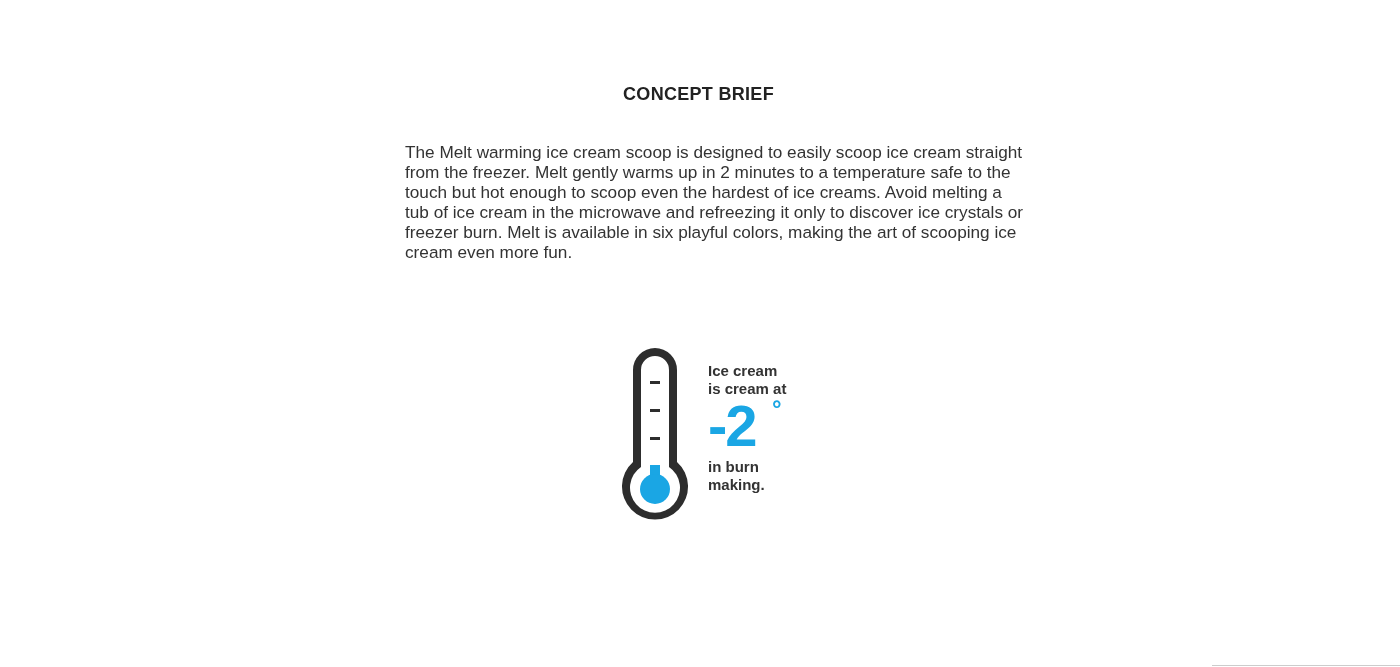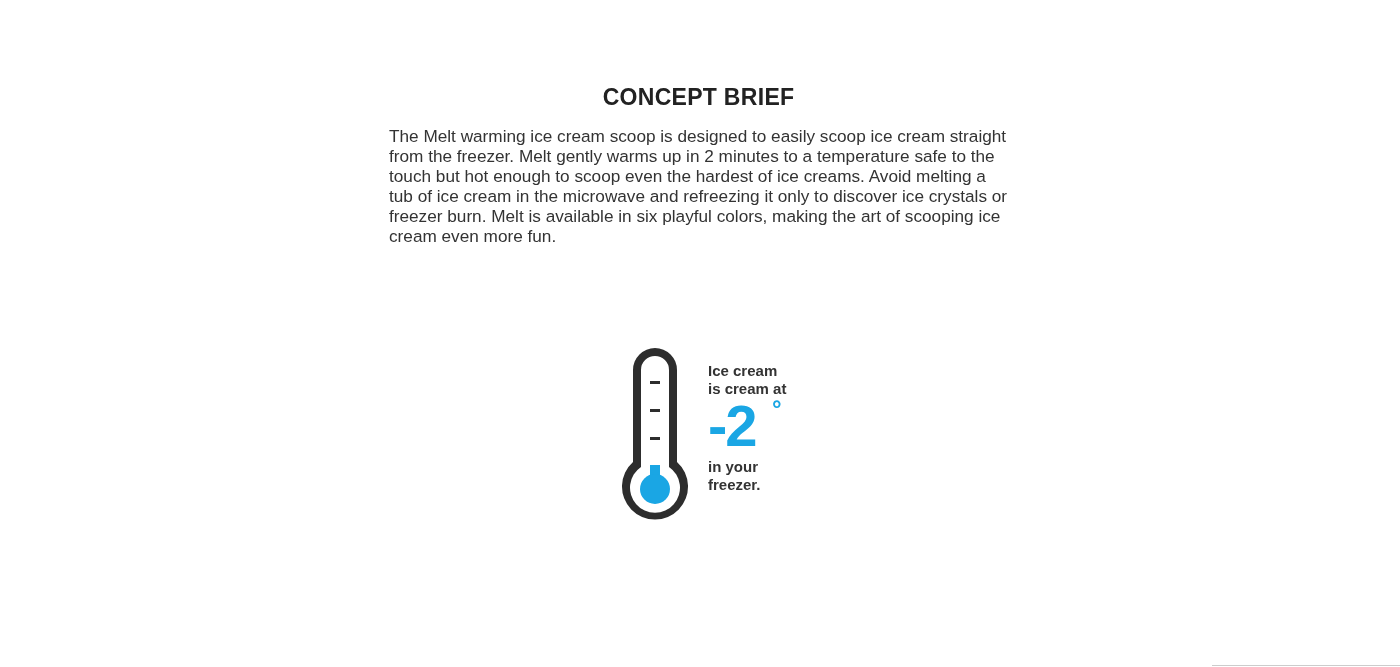--- a/index.html
+++ b/index.html
@@ -2,25 +2,25 @@
 <html><head>
 <meta charset="utf-8">
 <style>
   html, body { margin: 0; padding: 0; }
   body {
     width: 1400px; height: 667px; background: #ffffff; position: relative; overflow: hidden;
     font-family: "Liberation Sans", "DejaVu Sans", sans-serif; color: #333333;
   }
   .title {
     position: absolute; top: 84px; left: 0; width: 1397px; text-align: center;
-    font-size: 23px; font-weight: bold; letter-spacing: 0.3px; color: #222222;
+    font-size: 18px; font-weight: bold; letter-spacing: 0.3px; color: #222222;
   }
   .brief {
     position: absolute; top: 126px; left: 389px; width: 640px;
-    font-size: 17.2px; line-height: 20.1px; color: #333333; margin: 0;
+    font-size: 17.2px; line-height: 20.1px; color: #333333; margin: 16px;
     white-space: pre-line;
   }
   .therm { position: absolute; left: 620px; top: 346px; width: 72px; height: 180px; }
   .info { position: absolute; left: 708px; top: 362px; width: 120px; color: #333333; }
   .info .line { font-size: 15px; line-height: 18px; display: block; font-weight: bold; }
   .temp { position: relative; display: block; height: 58px; margin-top: 2px; }
   .temp .num {
     font-size: 58px; font-weight: bold; color: #1aa6e4; line-height: 58px; letter-spacing: -2px;
     position: absolute; left: 0; top: -3px;
   }
@@ -57,17 +57,17 @@
   </svg>
 </div>
 
 <div class="info">
   <span class="line">Ice cream</span>
   <span class="line">is cream at</span>
   <span class="temp">
     <span class="num">-2</span>
     <span class="deg">°</span>
   </span>
-  <span class="line">in your</span>
-  <span class="line">freezer.</span>
+  <span class="line">in burn</span>
+  <span class="line">making.</span>
 </div>
 
 <div class="rule"></div>
 
 </body></html>

